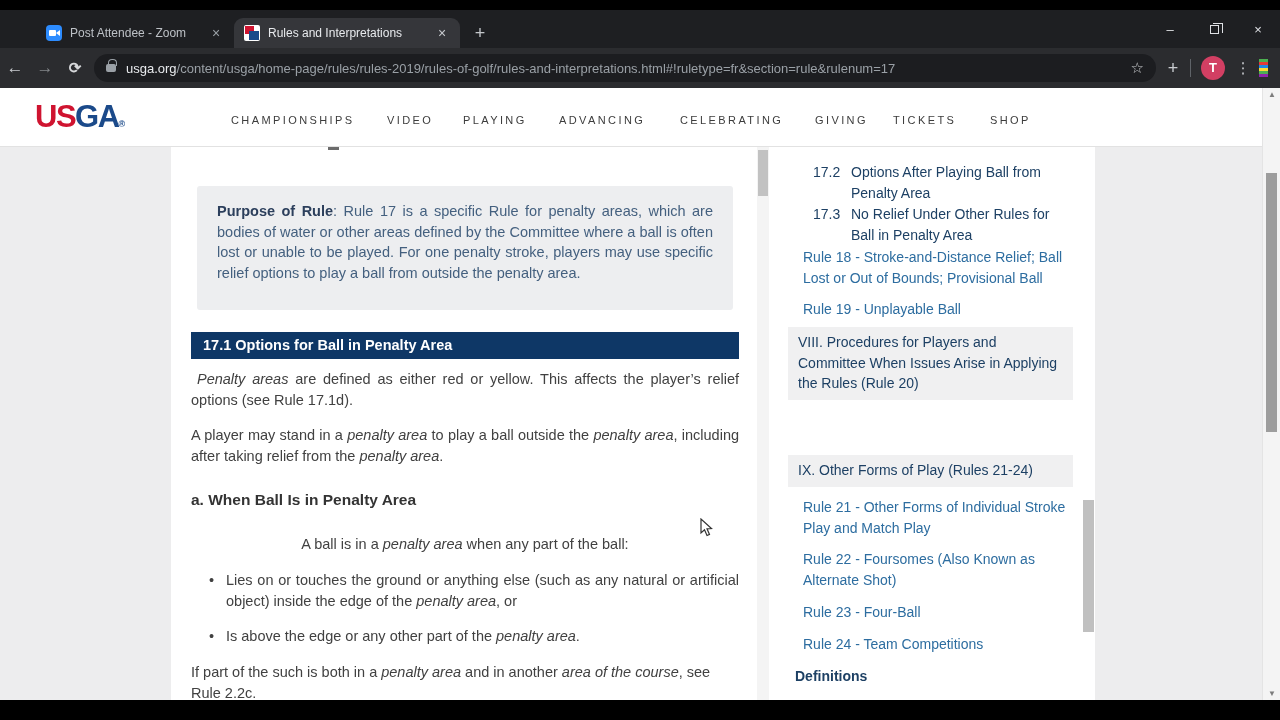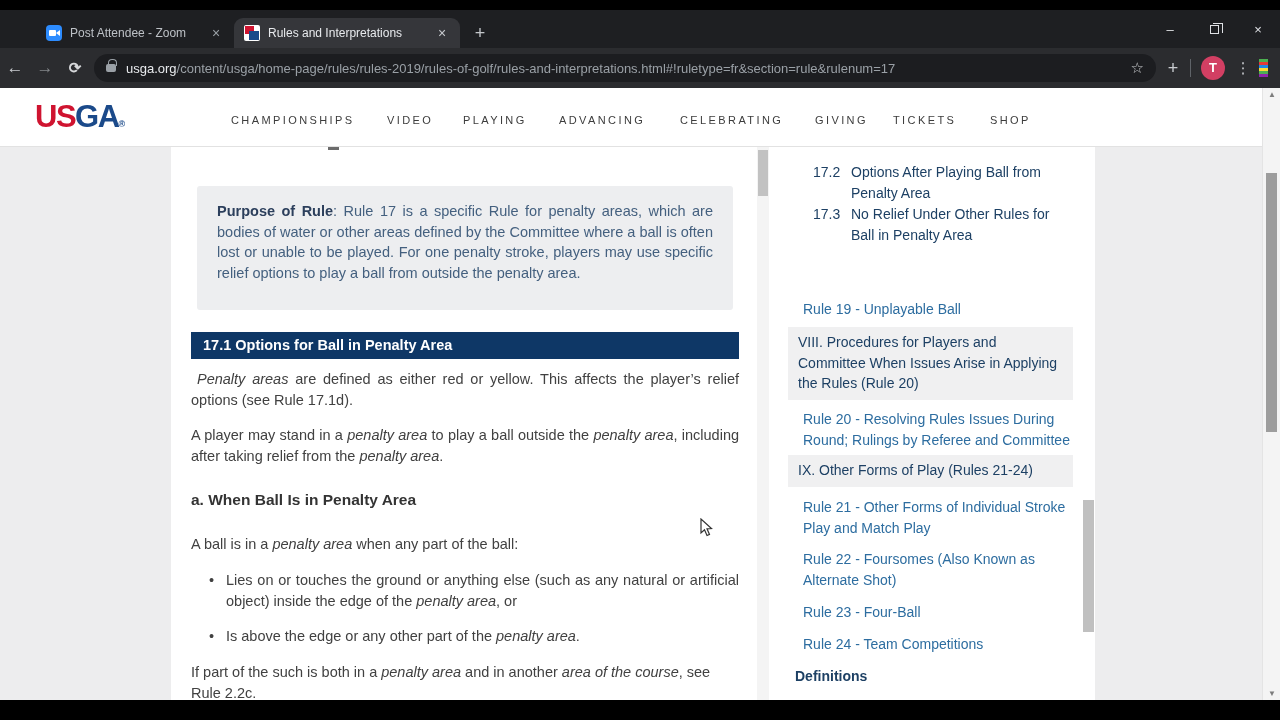--- a/index.html
+++ b/index.html
@@ -78,21 +78,21 @@
 
   
   .article { position:absolute; left:0; top:0; width:586px; height:100%; font-size:14.5px; color:#414141; }
   .cut-text { position:absolute; left:157px; top:0px; width:11px; height:3px; background:#6b6b6b; }
   .purpose { position:absolute; left:26px; top:39px; width:536px; height:124px; background:#edeef0;
     border-radius:3px; padding:15px 20px; color:#44607f; line-height:20.7px; text-align:justify; }
   .purpose span[data-b] { font-weight:bold; color:#2c3f5c; }
   .rule-bar { position:absolute; left:20px; top:185px; width:548px; height:27px; background:#0e3766;
     color:#fff; font-weight:bold; font-size:14.5px; line-height:27px; padding-left:12px; }
   .para { position:absolute; left:20px; width:548px; line-height:20.6px; text-align:justify; }
-  .p1 { top:222px; } .p2 { top:278px; } .p3 { top:387px; text-align:left; } .p4 { top:515px; text-align:left; }
+  .p1 { top:222px; } .p2 { top:278px; } .p3 { top:387px; text-align:center; } .p4 { top:515px; text-align:left; }
   .h-a { position:absolute; left:20px; top:344px; font-size:15.5px; font-weight:bold; color:#333; }
   .bullet { position:absolute; left:55px; width:513px; line-height:20.6px; text-align:justify; }
   .bullet:before { content:"\2022"; position:absolute; left:-17px; color:#414141; }
   .b1 { top:423px; } .b2 { top:479px; text-align:left; }
   .cursor { position:absolute; left:529px; top:371px; }
 
   
   .rside { position:absolute; left:0; top:0; width:100%; height:100%; font-size:14px; line-height:20.5px; }
   .subrule { position:absolute; left:642px; color:#1d4064; }
   .subrule .num { position:absolute; left:0; top:0; }
@@ -225,23 +225,23 @@
 
           <div class="rside">
             <div class="subrule" style="top:15px">
               <span class="num">17.2</span>
               <span class="lbl">Options After Playing Ball from Penalty Area</span>
             </div>
             <div class="subrule" style="top:57px">
               <span class="num">17.3</span>
               <span class="lbl">No Relief Under Other Rules for Ball in Penalty Area</span>
             </div>
+            <a class="r-link" style="top:100px">Rule 18 - Stroke-and-Distance Relief; Ball Lost or Out of Bounds; Provisional Ball</a>
             <a class="r-link" style="top:152px">Rule 19 - Unplayable Ball</a>
             <div class="r-section" style="top:180px">VIII. Procedures for Players and Committee When Issues Arise in Applying the Rules (Rule 20)</div>
-            <a class="r-link" style="top:262px">Rule 20 - Resolving Rules Issues During Round; Rulings by Referee and Committee</a>
             <div class="r-section" style="top:308px">IX. Other Forms of Play (Rules 21-24)</div>
             <a class="r-link" style="top:350px">Rule 21 - Other Forms of Individual Stroke Play and Match Play</a>
             <a class="r-link" style="top:402px">Rule 22 - Foursomes (Also Known as Alternate Shot)</a>
             <a class="r-link" style="top:455px">Rule 23 - Four-Ball</a>
             <a class="r-link" style="top:487px">Rule 24 - Team Competitions</a>
             <div class="defs">Definitions</div>
             <div class="side-sb-thumb"></div>
           </div>
 
         </div>

